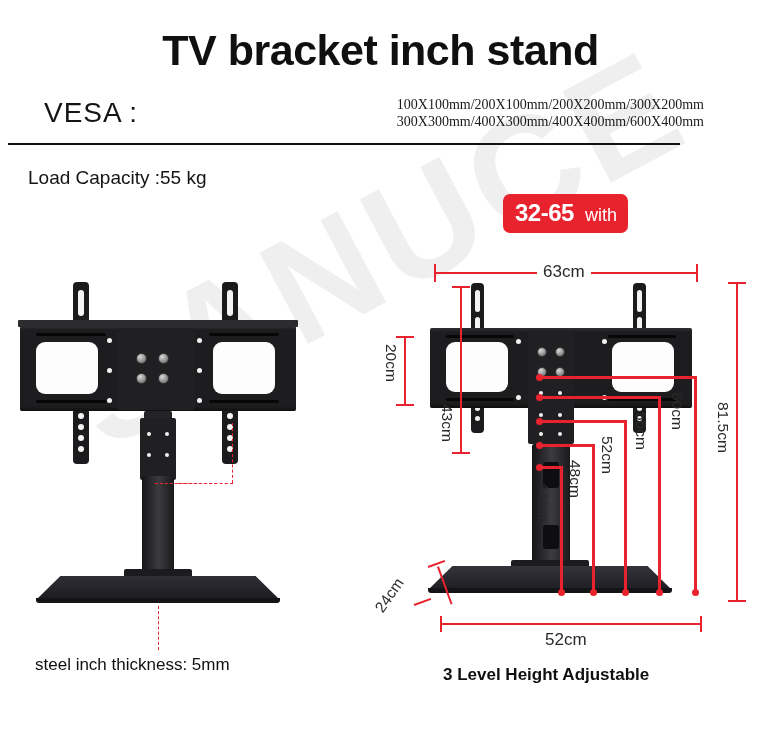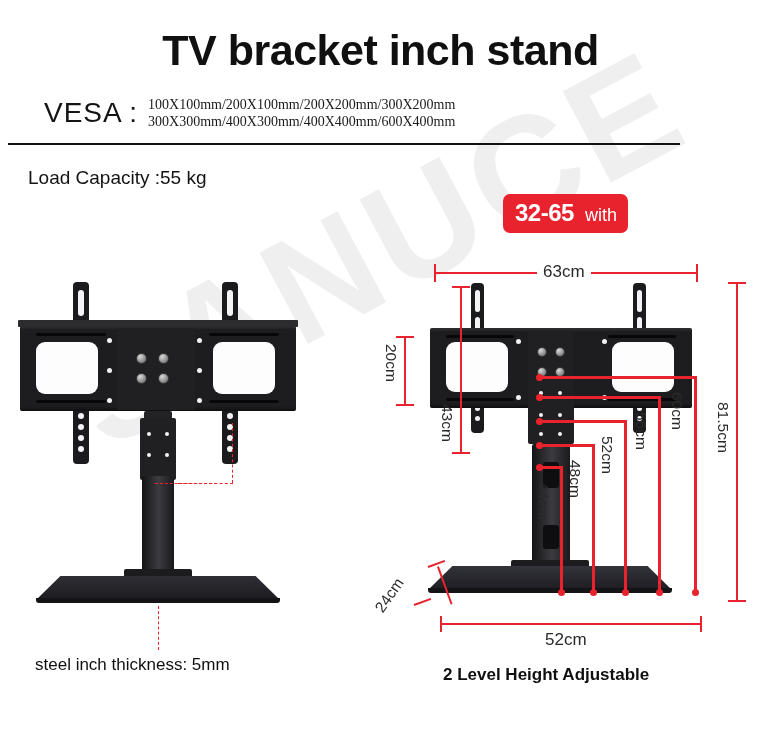--- a/index.html
+++ b/index.html
@@ -29,21 +29,21 @@
   
   .title {
     position: absolute; left: 0; top: 26px; width: 761px;
     text-align: center;
     font-size: 43px; font-weight: 700; color: #101010;
     letter-spacing: -0.5px;
     z-index: 3;
   }
   .vesa-row {
     position: absolute; left: 44px; top: 96px; width: 660px;
-    display: flex; align-items: center; z-index: 3;
+    display: flex; align-items: center; z-index: 3; justify-content: space-between;
   }
   .vesa-label {
     font-size: 28px; color: #141414;
     white-space: nowrap; padding-right: 10px;
     letter-spacing: 1px;
   }
   .vesa-values { font-size: 14px; color: #1a1a1a; line-height: 1.23; white-space: nowrap; font-family: Liberation Serif, serif; }
   .hrule {
     position: absolute; left: 8px; top: 143px; width: 672px;
     height: 2px; background: #111; z-index: 3;
@@ -351,15 +351,15 @@
   <div class="rl" style="left:437px;top:567px;width:2px;height:40px;transform:rotate(-20deg);transform-origin:top left;"></div>
   <div class="rl" style="left:428px;top:566px;width:18px;height:2px;transform:rotate(-20deg);transform-origin:left center;"></div>
   <div class="rl" style="left:414px;top:604px;width:18px;height:2px;transform:rotate(-20deg);transform-origin:left center;"></div>
   <div class="dim-txt" style="left:386px;top:598px;transform:rotate(-55deg);transform-origin:left bottom;">24cm</div>
 
   <div class="rl" style="left:440px;top:623px;width:262px;height:2px;"></div>
   <div class="rl" style="left:440px;top:616px;width:2px;height:16px;"></div>
   <div class="rl" style="left:700px;top:616px;width:2px;height:16px;"></div>
   <div class="dim-txt" style="left:545px;top:630px;font-size:17px;">52cm</div>
 
-  <div style="position:absolute;left:443px;top:665px;font-size:17px;font-weight:700;color:#101010;z-index:7;">2 Level Height Adjustable</div>
+  <div style="position:absolute;left:443px;top:665px;font-size:17px;font-weight:700;color:#101010;z-index:7;">3 Level Height Adjustable</div>
 
 </div>
 
 </body></html>

